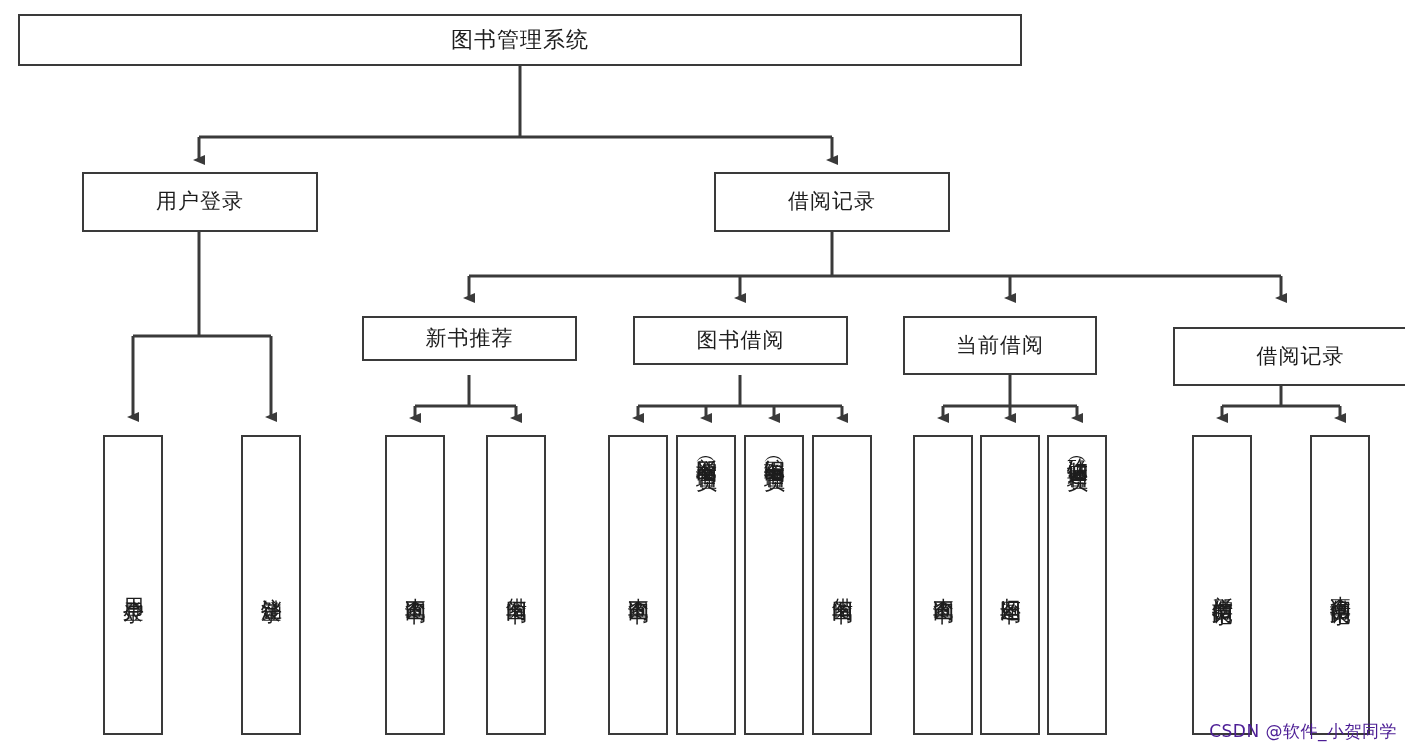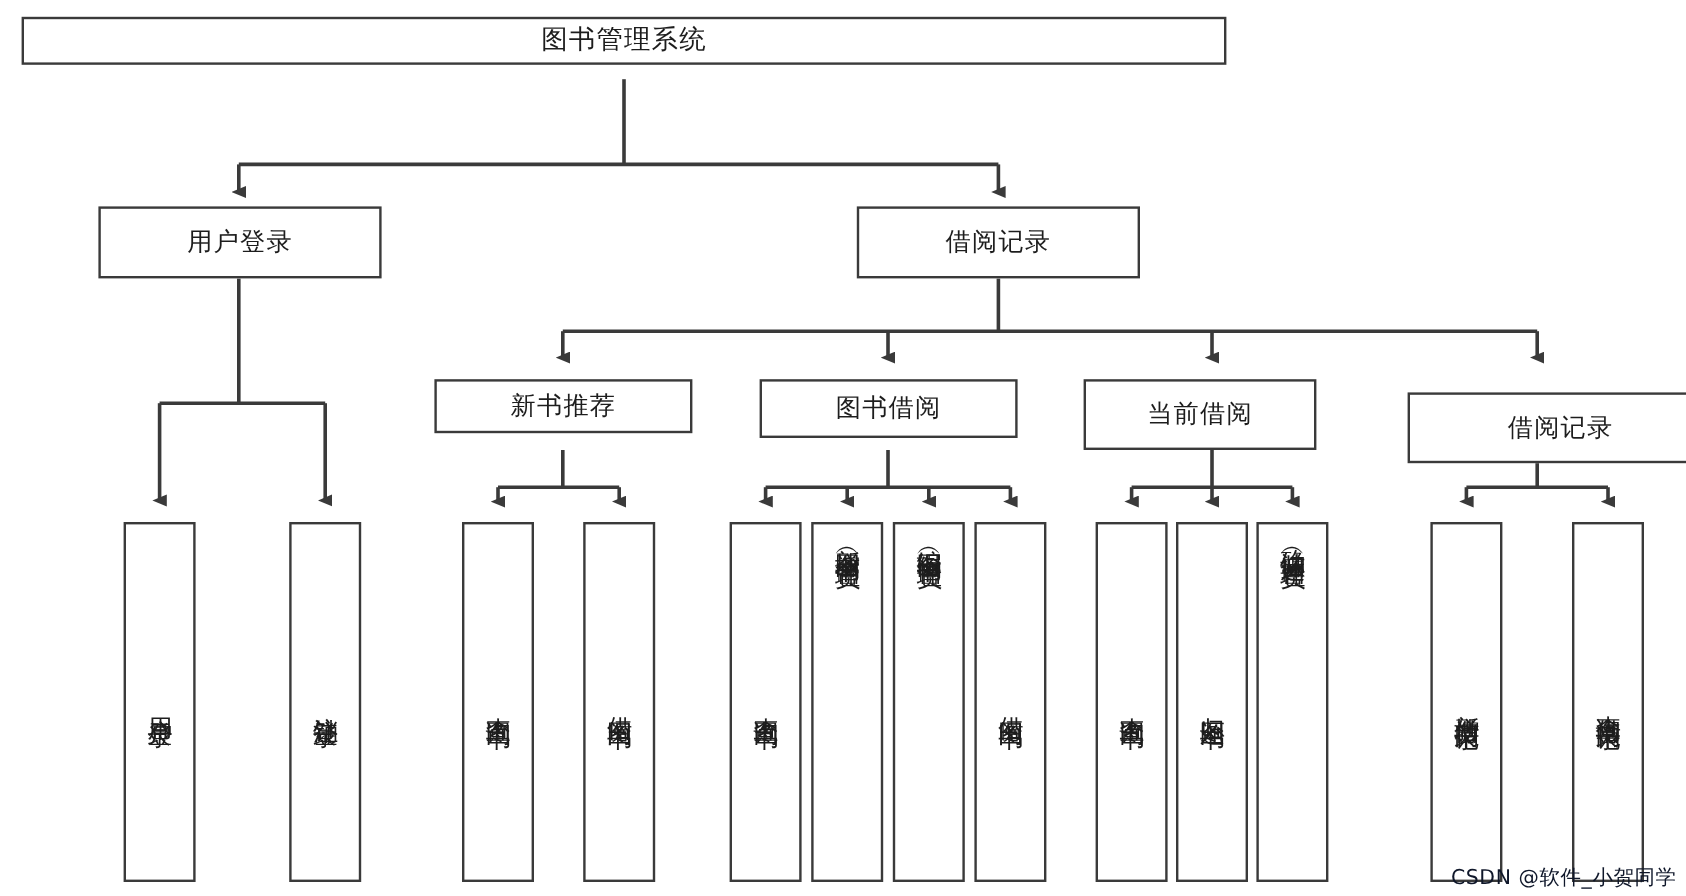--- a/index.html
+++ b/index.html
@@ -64,21 +64,21 @@
     display: flex;
     align-items: center;
     justify-content: center;
   }
   .leaf-top .leaf-inner { align-items: flex-start; padding-top: 4px; }
   .watermark {
     position: absolute;
     right: 8px;
     bottom: 4px;
     font-size: 17px;
-    color: #0f172a;
+    color: #4c1d95;
     letter-spacing: 0.5px;
     z-index: 3;
     white-space: nowrap;
   }
 </style>
 </head>
 <body>
 
 <div id="canvas">
 
@@ -125,21 +125,21 @@
       <path d="M1010,406 L1010,418" marker-end="url(#arrow)"></path>
       <path d="M1077,406 L1077,418" marker-end="url(#arrow)"></path>
 
       <path d="M1281,375 L1281,406"></path>
       <path d="M1222,406 L1340,406"></path>
       <path d="M1222,406 L1222,418" marker-end="url(#arrow)"></path>
       <path d="M1340,406 L1340,418" marker-end="url(#arrow)"></path>
     </g>
   </svg>
 
-  <div class="node node-root" style="left:18px; top:14px; width:1004px; height:40px;">
+  <div class="node node-root" style="left:18px; top:14px; width:1004px; height:52px;">
     <span class="node-h">图书管理系统</span>
   </div>
 
   <div class="node" style="left:82px; top:172px; width:236px; height:60px;">
     <span class="node-h">用户登录</span>
   </div>
   <div class="node" style="left:714px; top:172px; width:236px; height:60px;">
     <span class="node-h">借阅记录</span>
   </div>
 

